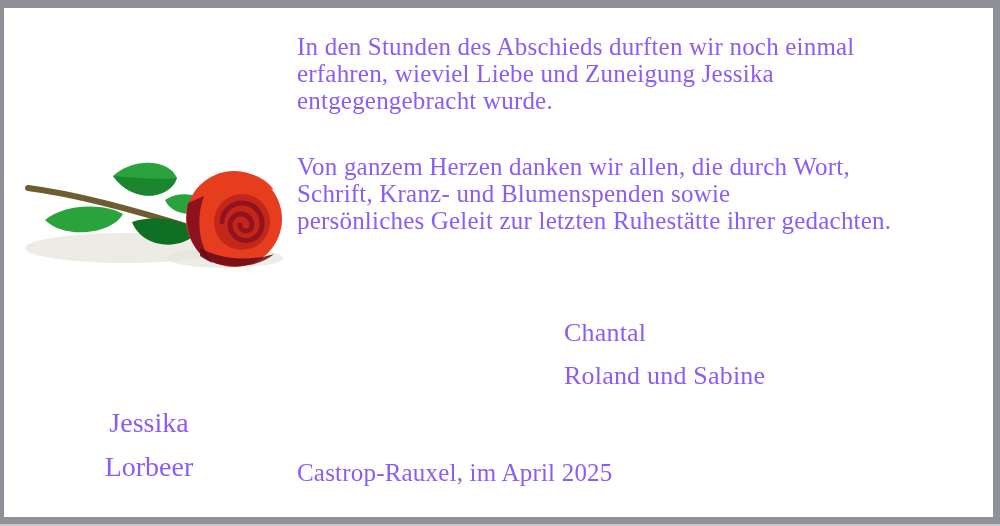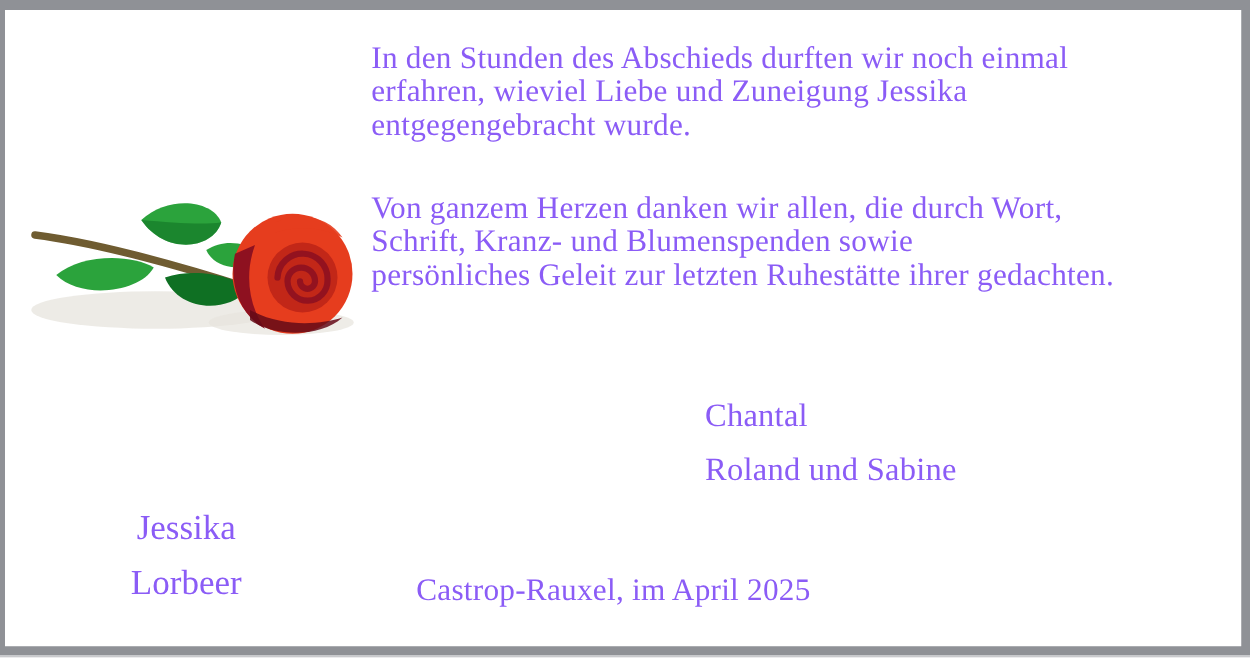--- a/index.html
+++ b/index.html
@@ -57,21 +57,20 @@
     white-space: pre-line;
     font-size: 28px;
     line-height: 44px;
   }
   .place-date {
     position: absolute;
     left: 297px; top: 459px;
     font-size: 25px;
     line-height: 27px;
     letter-spacing: 0.2px;
-    margin-left: 36px;
   }
   .rose-photo {
     position: absolute;
     left: 20px; top: 148px;
     width: 265px; height: 125px;
   }
   .rose-photo svg { display: block; width: 100%; height: 100%; }
 </style>
 </head>
 <body>

